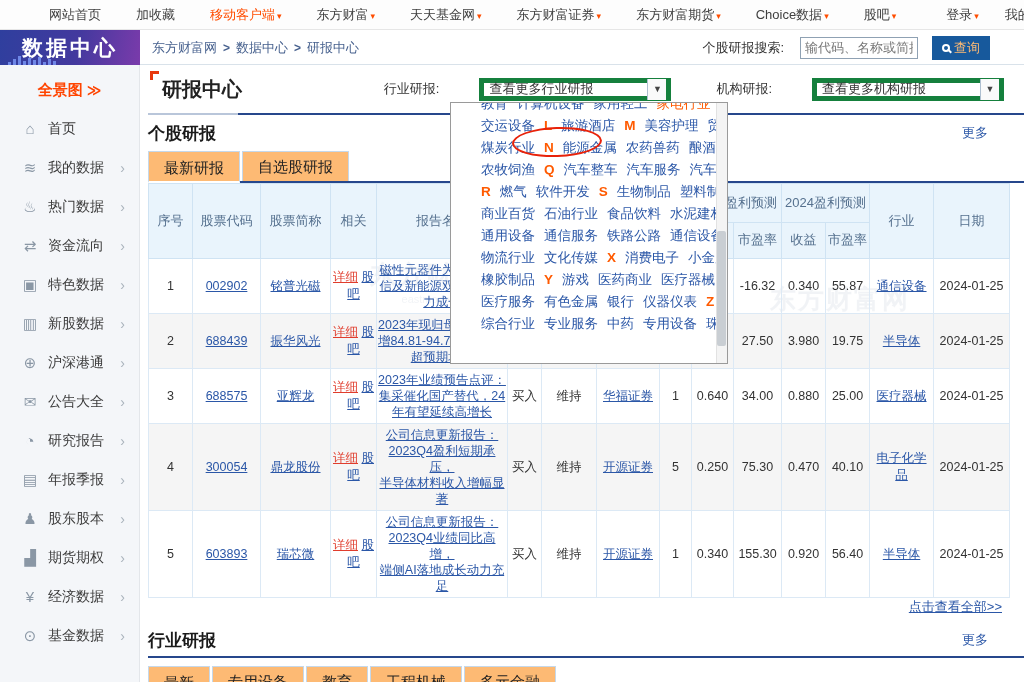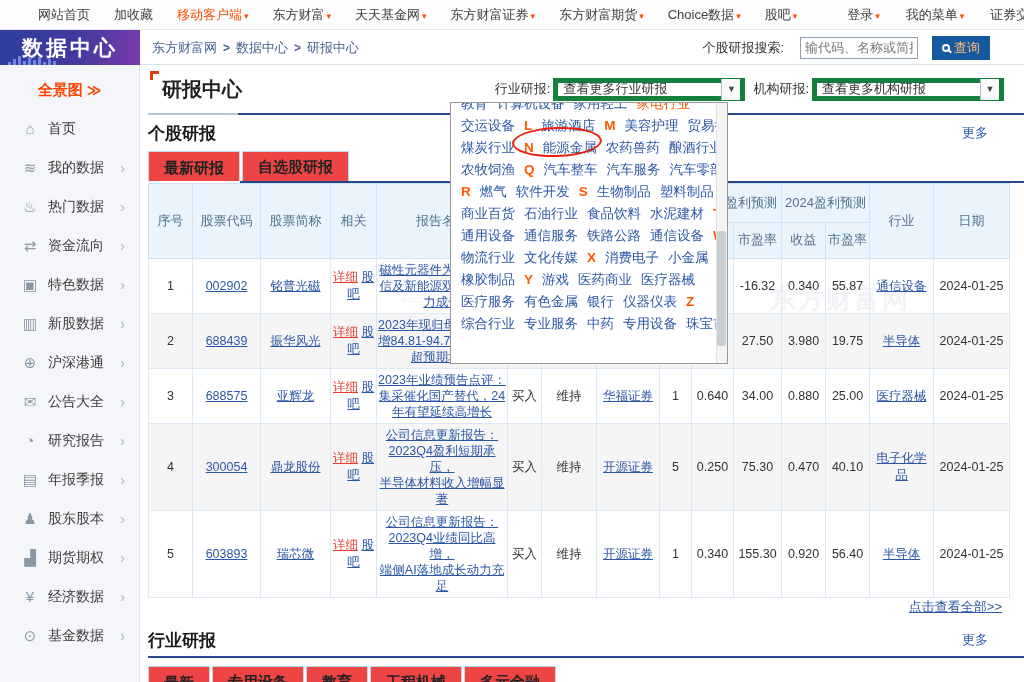--- a/index.html
+++ b/index.html
@@ -3,21 +3,21 @@
 <meta charset="utf-8">
 <style>
   * { margin:0; padding:0; box-sizing:border-box; }
   html,body { width:1024px; height:682px; overflow:hidden; background:#fff;
     font-family:"Liberation Sans","DejaVu Sans",sans-serif; font-size:13px; color:#333; }
   body { position:relative; }
 
   
   .topnav { position:absolute; left:0; top:0; width:1024px; height:30px; background:#fdfdfd;
     border-bottom:1px solid #e6e6e6; display:flex; align-items:center; padding:0 38px; }
-  .topnav .item { margin-right:24px; color:#404040; cursor:pointer; white-space:nowrap; }
+  .topnav .item { margin-right:24px; color:#404040; cursor:pointer; white-space:nowrap;margin-left:11px; }
   .topnav .item.hl { color:#ff4d00; }
   .topnav .caret { color:#ff4d00; font-size:9px; margin-left:2px; }
   .topnav .spacer { flex:1; }
   .topnav .ritem { margin-left:26px; }
 
   
   .hdr { position:absolute; left:0; top:30px; width:1024px; height:35px; background:#fff;
     border-bottom:1px solid #d9e2ea; }
   .logo { position:absolute; left:0; top:0; width:140px; height:35px;
     background:linear-gradient(100deg,#2f3f9e 0%,#43399e 55%,#7a3bab 100%);
@@ -49,54 +49,54 @@
   .sitem .ic { width:20px; color:#8a97a5; font-size:15px; margin-right:8px; text-align:center; }
   .sitem .lb { color:#3c3c3c; font-size:14px; }
   .sitem .ch { margin-left:auto; color:#aab3bc; font-size:14px; }
 
   
   .main { position:absolute; left:140px; top:65px; width:884px; height:617px; padding-left:8px; }
   .sec1head { position:relative; height:48px; display:flex; align-items:center; }
   .cmark { position:absolute; left:2px; top:6px; width:9px; height:9px;
     border-left:3px solid #e8380d; border-top:3px solid #e8380d; }
   .h1title { font-size:20px; font-weight:bold; color:#222; margin-left:14px; }
-  .filters { margin-left:auto; display:flex; align-items:center; padding-right:20px; position:relative; z-index:6; }
+  .filters { margin-left:auto; display:flex; align-items:center; padding-right:20px; position:relative; z-index:6;gap:37px; }
   .flabel { color:#333; margin-right:3px; white-space:nowrap; }
   .selbox { width:192px; height:23px; border:5px solid #15803d; background:#fff; display:flex;
     align-items:center; margin-right:8px; cursor:pointer; }
   .selbox .val { flex:1; padding:0 5px; color:#333; white-space:nowrap; overflow:hidden; }
   .selbox .arr { width:19px; height:21px; border-left:1px solid #aebfd0; display:flex;
     align-items:center; justify-content:center; font-size:9px; color:#444; background:#fafafa; }
   .navyline { height:2px; background:linear-gradient(90deg,#b9c6da 0 90px,#26478c 90px); }
   .subhead { height:36px; display:flex; align-items:center; }
   .h2title { font-size:17px; font-weight:bold; color:#1a1a1a; }
   .more { margin-left:auto; margin-right:36px; color:#2b57a7; cursor:pointer; }
   .tabs { display:flex; border-bottom:2px solid #26478c; height:32px; align-items:flex-end; }
-  .tab { border:1px solid #c5d8ea; border-bottom:none; background:#ef4444; padding:0 15px; height:30px;
-    line-height:29px; font-size:15px; font-weight:bold; color:#222; cursor:pointer; margin-right:2px; }
+  .tab { border:1px solid #c5d8ea; border-bottom:none; background:#fdba74; padding:0 15px; height:30px;
+    line-height:29px; font-size:15px; font-weight:normal; color:#222; cursor:pointer; margin-right:2px; }
   .tab.active { height:32px; line-height:31px; margin-bottom:-2px; border-bottom:2px solid #fff; }
 
   
   table { border-collapse:collapse; table-layout:fixed; }
   .stable { width:861px; }
   th { background:#e9f4fc; color:#55708e; font-weight:normal; font-size:13px;
     border:1px solid #cfe3f3; padding:1px; }
   .stable .h1 th { height:34px; }
   .stable .h2 th { height:32px; }
   td { border:1px solid #dce9f5; text-align:center; font-size:12.5px; color:#333; padding:3px 1px; }
   tr.alt td { background:#f5f5f5; }
   a, .lnk { color:#2b57a7; text-decoration:underline; cursor:pointer; }
   .detail { color:#e03d2d; text-decoration:underline; cursor:pointer; }
   .pre { white-space:pre-line; line-height:16px; }
   .viewall { height:26px; display:flex; align-items:flex-start; justify-content:flex-end; padding-right:22px; }
 
   
   .ddpanel { position:absolute; left:450px; top:102px; width:278px; height:262px; background:#fff;
     border:1px solid #9a9a9a; z-index:5; overflow:hidden; padding-left:10px; }
-  .ddinner { margin-top:-10px; }
+  .ddinner { margin-top:-10px;margin-left:20px; }
   .dd-row { height:22px; line-height:22px; white-space:nowrap; }
   .di { color:#2b57a7; margin-right:9px; cursor:pointer; font-size:13.5px; }
   .di.letter { color:#ff5a00; font-weight:bold; }
   .di.hot { color:#ff5a00; }
   .ddsb { position:absolute; right:0; top:0; bottom:0; width:11px; background:#f4f4f4;
     border-left:1px solid #e2e2e2; }
   .ddthumb { position:absolute; right:1px; top:128px; width:9px; height:115px; background:#c9ced3;
     border-radius:2px; }
   .redcircle { position:absolute; left:512px; top:127px; width:90px; height:30px;
     border:2px solid #e8220a; border-radius:50%; transform:rotate(-2deg); z-index:7; pointer-events:none; }

